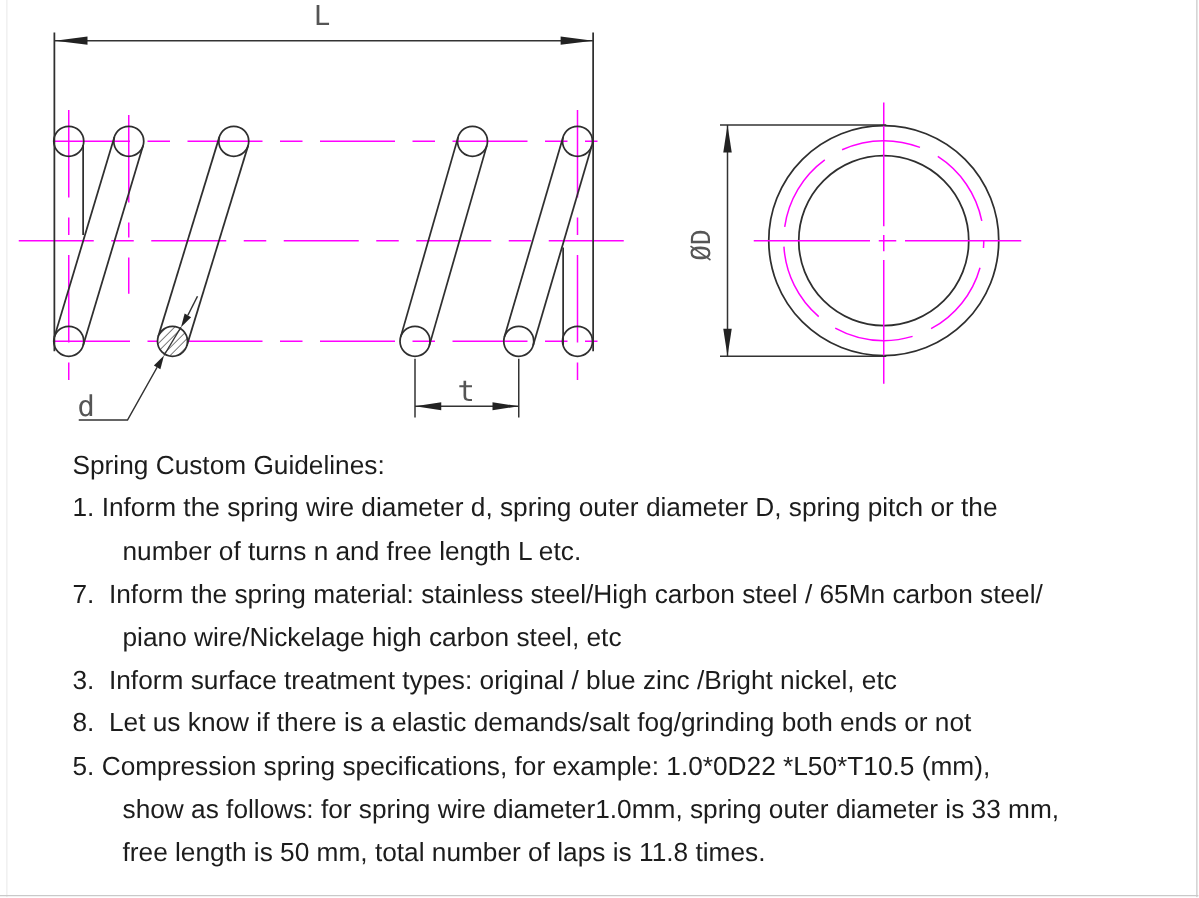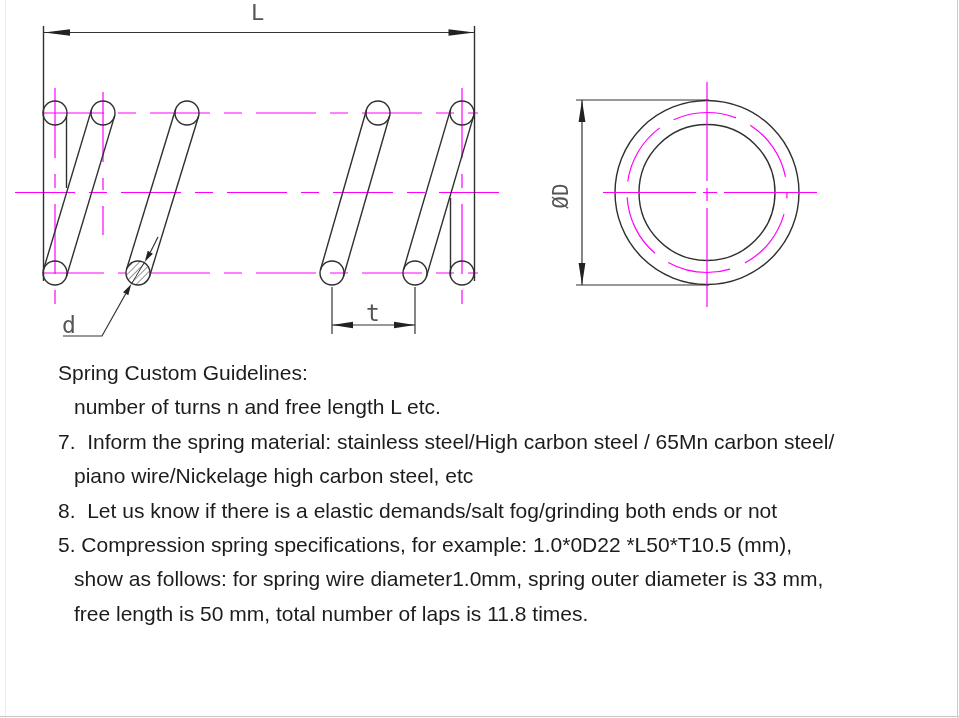--- a/index.html
+++ b/index.html
@@ -9,21 +9,21 @@
   }
   .edge-left{position:absolute;left:5px;top:0;width:1px;height:718px;background:#ededed;}
   .edge-right{position:absolute;right:1px;top:0;width:1px;height:718px;background:#c9c9c9;}
   .edge-bottom{position:absolute;left:0;bottom:1px;width:959px;height:1px;background:#c9c9c9;}
   .drawing{position:absolute;left:0;top:0;}
   .guidelines{
     position:absolute;left:58px;top:356px;width:880px;
     color:#1c1c1c;font-size:21px;
   }
   .gline{height:34.4px;line-height:34.4px;white-space:pre;}
-  .gline.indent{margin-left:16px;}
+  .gline.indent{margin-left:40px;}
   .dimtext{
     font-family:"DejaVu Sans Mono",monospace;
     fill:#555;
   }
 </style>
 </head>
 <body>
 
 <div class="screen">
 
@@ -112,23 +112,25 @@
       <line x1="576" y1="285" x2="709" y2="285" stroke="#333" stroke-width="1.2"></line>
       <line x1="582" y1="100" x2="582" y2="285" stroke="#333" stroke-width="1.2"></line>
       <path d="M582,100 L578.6,122 L585.4,122 Z" fill="#222"></path>
       <path d="M582,285 L578.6,263 L585.4,263 Z" fill="#222"></path>
       <text class="dimtext" transform="rotate(-90 568 196)" x="568" y="196" font-size="21" text-anchor="middle">ØD</text>
     </g>
   </svg>
 
   <div class="guidelines">
     <div class="gline">Spring Custom Guidelines:</div>
+    <div class="gline">1. Inform the spring wire diameter d, spring outer diameter D, spring pitch or the</div>
     <div class="gline indent">number of turns n and free length L etc.</div>
     <div class="gline">7.  Inform the spring material: stainless steel/High carbon steel / 65Mn carbon steel/</div>
     <div class="gline indent">piano wire/Nickelage high carbon steel, etc</div>
+    <div class="gline">3.  Inform surface treatment types: original / blue zinc /Bright nickel, etc</div>
     <div class="gline">8.  Let us know if there is a elastic demands/salt fog/grinding both ends or not</div>
     <div class="gline">5. Compression spring specifications, for example: 1.0*0D22 *L50*T10.5 (mm),</div>
     <div class="gline indent">show as follows: for spring wire diameter1.0mm, spring outer diameter is 33 mm,</div>
     <div class="gline indent">free length is 50 mm, total number of laps is 11.8 times.</div>
   </div>
 
   <div class="edge-left"></div>
   <div class="edge-right"></div>
   <div class="edge-bottom"></div>
 </div>

